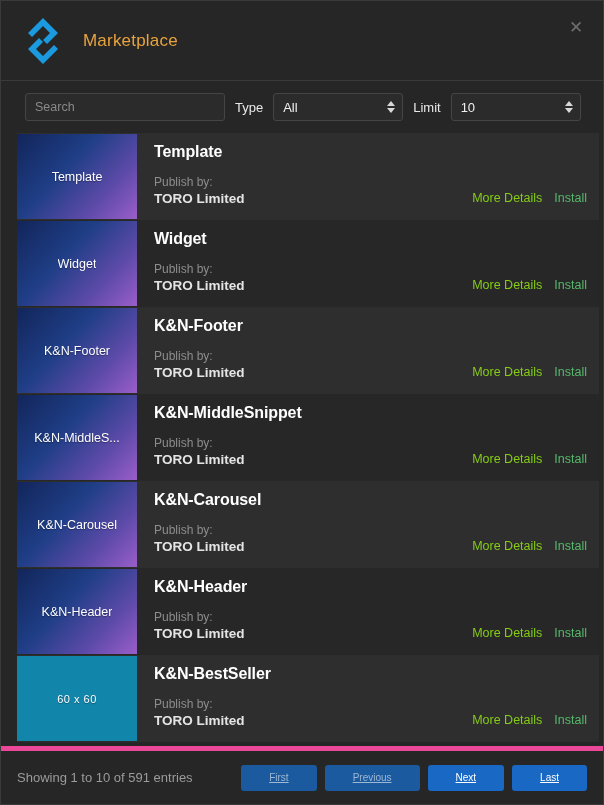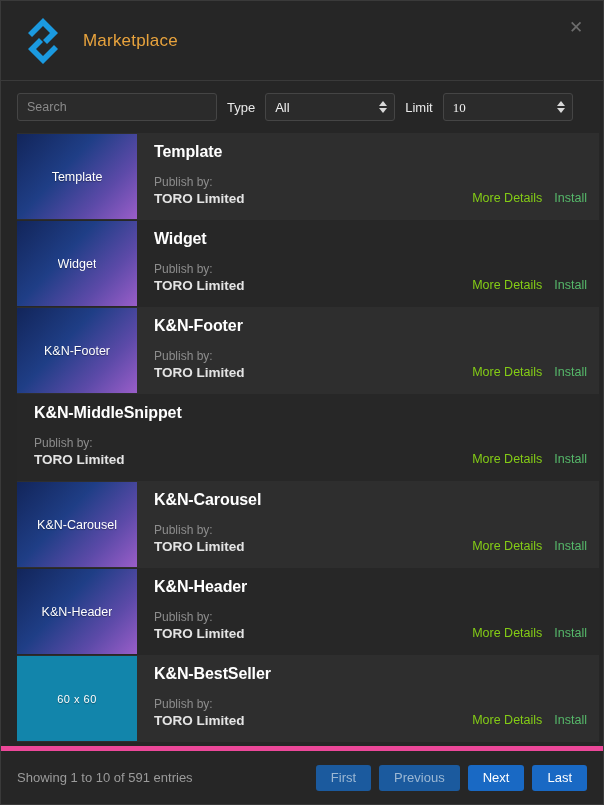--- a/index.html
+++ b/index.html
@@ -67,20 +67,21 @@
   }
 
   
   .filter-bar {
     flex: 0 0 52px;
     display: flex;
     align-items: center;
     padding: 0 16px;
     gap: 10px;
     background: #262626;
+    margin-left: 8px;
   }
   .search-input {
     width: 200px;
     height: 28px;
     background: #2b2b2b;
     border: 1px solid #454545;
     border-radius: 3px;
     color: #d4d4d4;
     font-size: 12.5px;
     padding: 0 9px;
@@ -106,21 +107,21 @@
     border-radius: 3px;
     color: #f0f0f0;
     font-size: 13px;
     padding: 0 24px 0 9px;
     font-family: "Liberation Sans", sans-serif;
     -webkit-appearance: none;
     appearance: none;
     outline: none;
   }
   .sel.type-sel { width: 130px; }
-  .sel.limit-sel { width: 130px; font-family: Liberation Serif, serif; }
+  .sel.limit-sel { width: 130px; }
   .spin {
     position: absolute;
     right: 8px;
     top: 50%;
     transform: translateY(-50%);
     pointer-events: none;
     display: flex;
     flex-direction: column;
     gap: 2px;
   }
@@ -248,26 +249,27 @@
   }
   .pager {
     display: flex;
     gap: 8px;
   }
   .pg-btn {
     min-width: 46px;
     height: 26px;
     border: none;
     border-radius: 3px;
-    font-size: 13px;
+    font-size: 10px;
     font-family: "Liberation Sans", sans-serif;
     cursor: pointer;
-    padding: 0 15px;
+    padding: 0 28px;
     background: #1969c4;
     color: #ffffff;
+    text-decoration: underline;
   }
   .pg-btn.dim {
     background: #1b5a9e;
     color: #9cb8d4;
   }
 </style>
 </head>
 <body>
 
 <div class="modal">
@@ -348,20 +350,23 @@
           <div class="item-title">K&amp;N-Footer</div>
           <div class="publish-label">Publish by:</div>
           <div class="publisher">TORO Limited</div>
           <div class="item-actions">
             <a class="link-more">More Details</a>
             <a class="link-install">Install</a>
           </div>
         </div>
       </div>
       <div class="item-row">
+        <div class="thumb">
+          <span class="thumb-label">K&amp;N-MiddleS...</span>
+        </div>
         <div class="item-body">
           <div class="item-title">K&amp;N-MiddleSnippet</div>
           <div class="publish-label">Publish by:</div>
           <div class="publisher">TORO Limited</div>
           <div class="item-actions">
             <a class="link-more">More Details</a>
             <a class="link-install">Install</a>
           </div>
         </div>
       </div>

